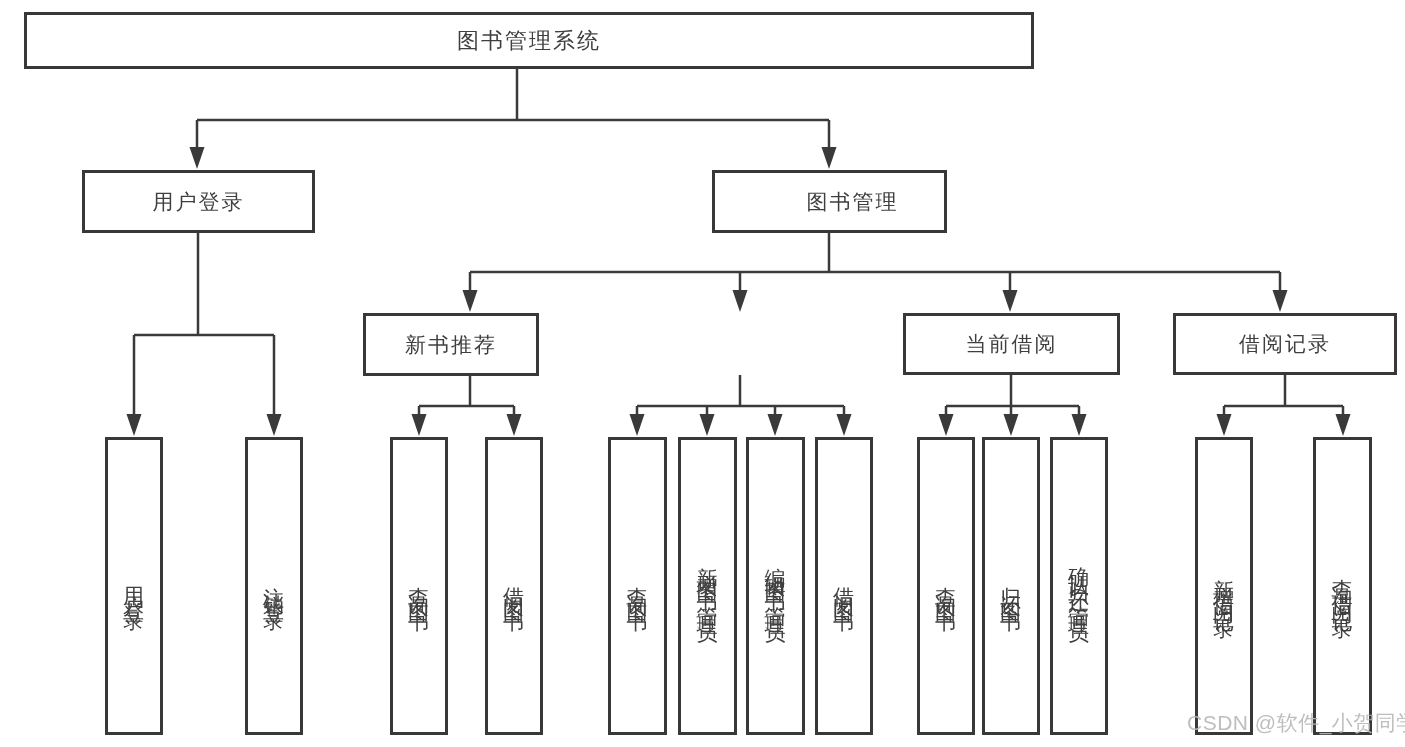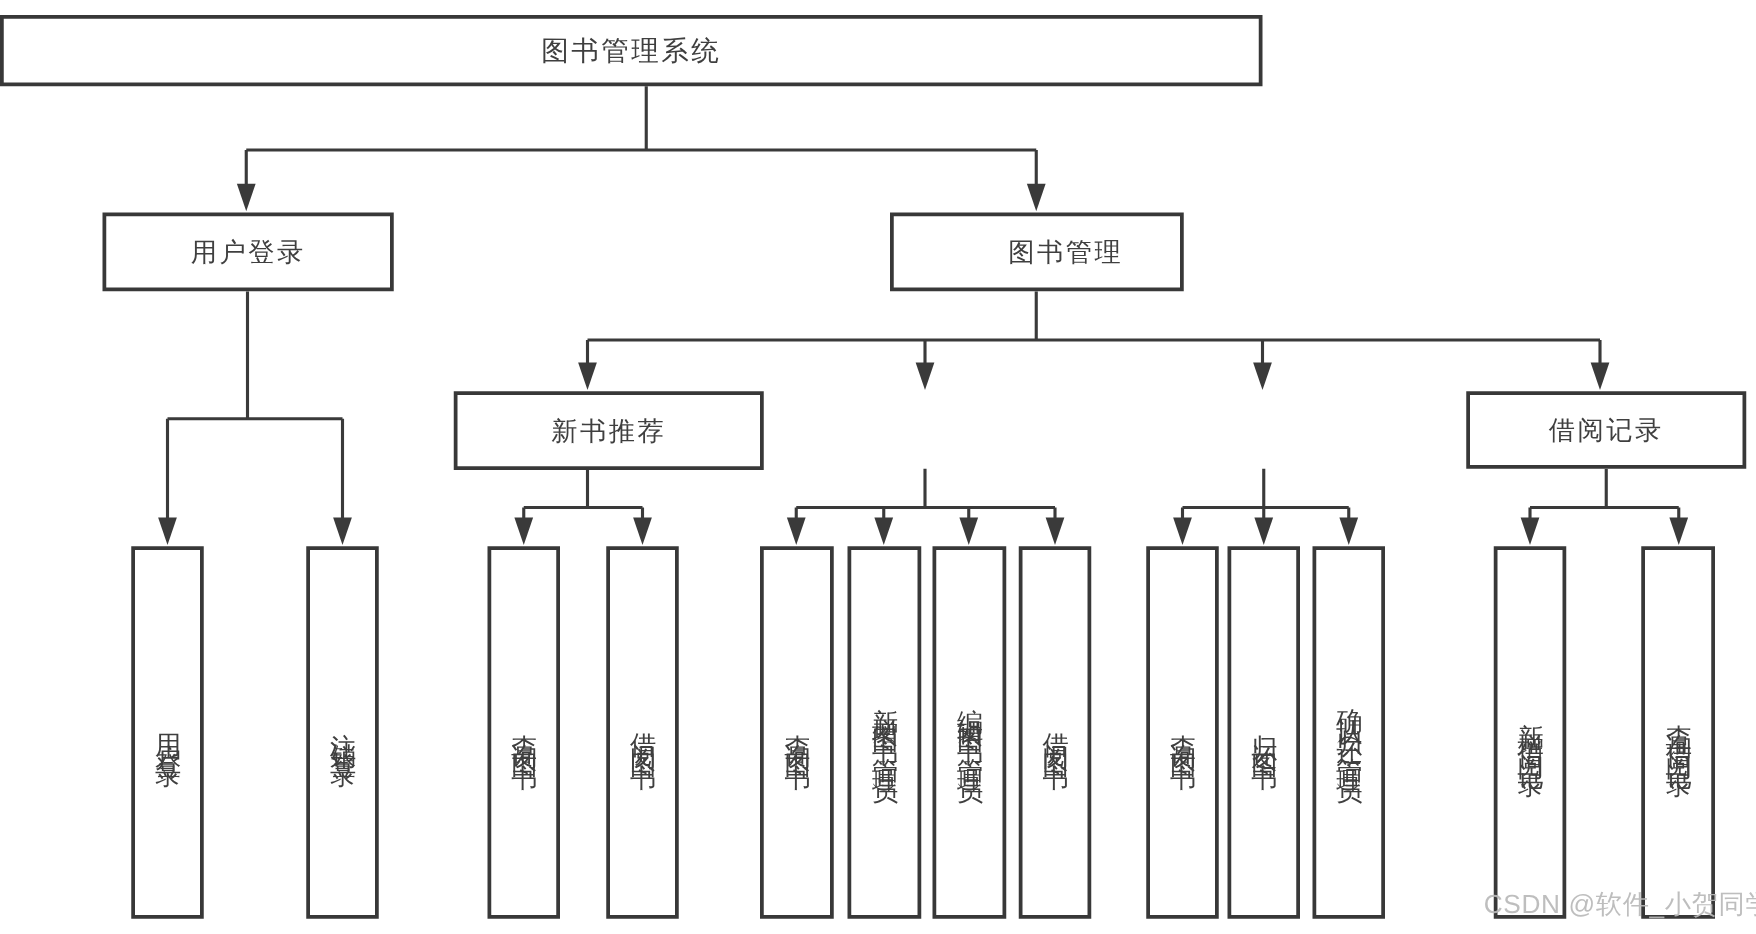--- a/index.html
+++ b/index.html
@@ -133,33 +133,36 @@
     <g>
       <path d="M1285,375 V406"></path>
       <path d="M1224,406 H1343"></path>
       <line x1="1224" y1="406" x2="1224" y2="417"></line>
       <polygon points="1224,436 1216.5,414 1231.5,414"></polygon>
       <line x1="1343" y1="406" x2="1343" y2="417"></line>
       <polygon points="1343,436 1335.5,414 1350.5,414"></polygon>
     </g>
   </svg>
 
-  <div class="node title" style="left:0; top:12px; width:1010px; height:57px;">
+  <div class="node title" style="left:24px; top:12px; width:1010px; height:57px;">
     <span>图书管理系统</span>
   </div>
 
   <div class="node" style="left:82px; top:170px; width:233px; height:63px;">
     <span>用户登录</span>
   </div>
   <div class="node" style="left:712px; top:170px; width:235px; height:63px;padding-left:46px;">
     <span>图书管理</span>
   </div>
 
-  <div class="node" style="left:363px; top:313px; width:248px; height:63px;">
+  <div class="node" style="left:363px; top:313px; width:176px; height:63px;">
     <span>新书推荐</span>
+  </div>
+  <div class="node" style="left:903px; top:313px; width:217px; height:62px;">
+    <span>当前借阅</span>
   </div>
   <div class="node" style="left:1173px; top:313px; width:224px; height:62px;">
     <span>借阅记录</span>
   </div>
 
   <div class="leaf" style="left:105px; width:58px;">
     <span class="vtext">用户登录</span>
   </div>
   <div class="leaf" style="left:245px; width:58px;">
     <span class="vtext">注销登录</span>

